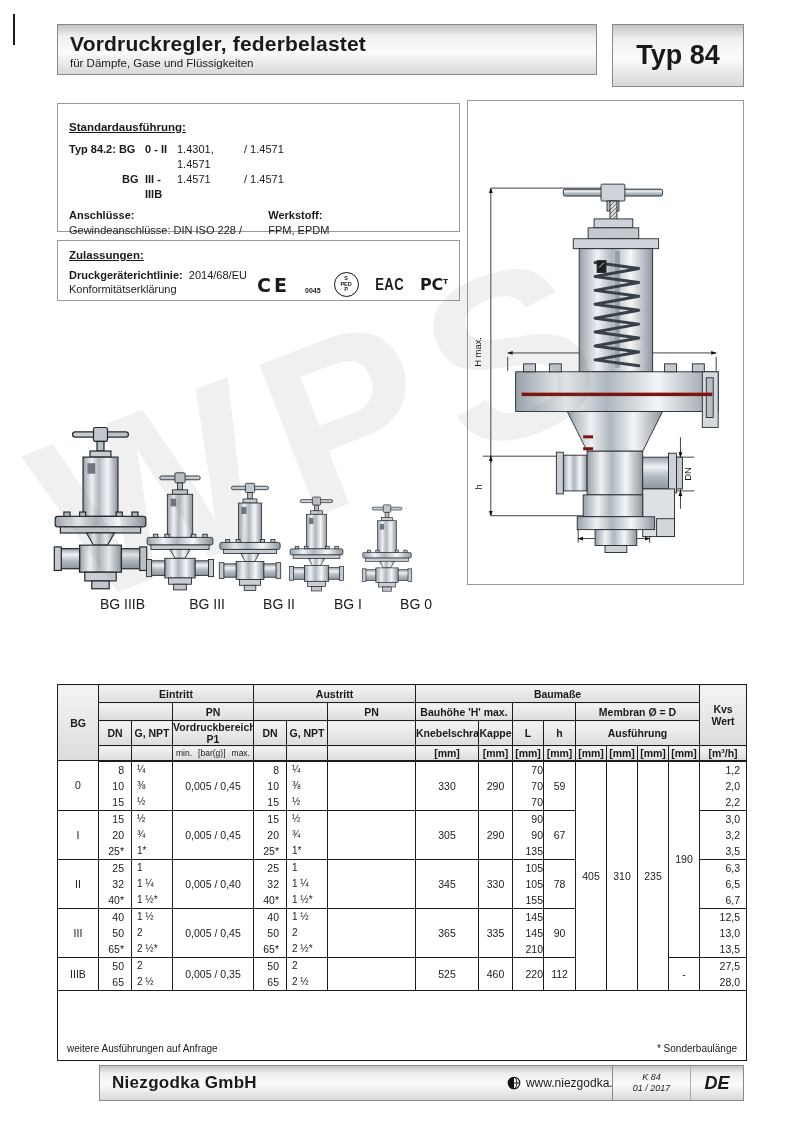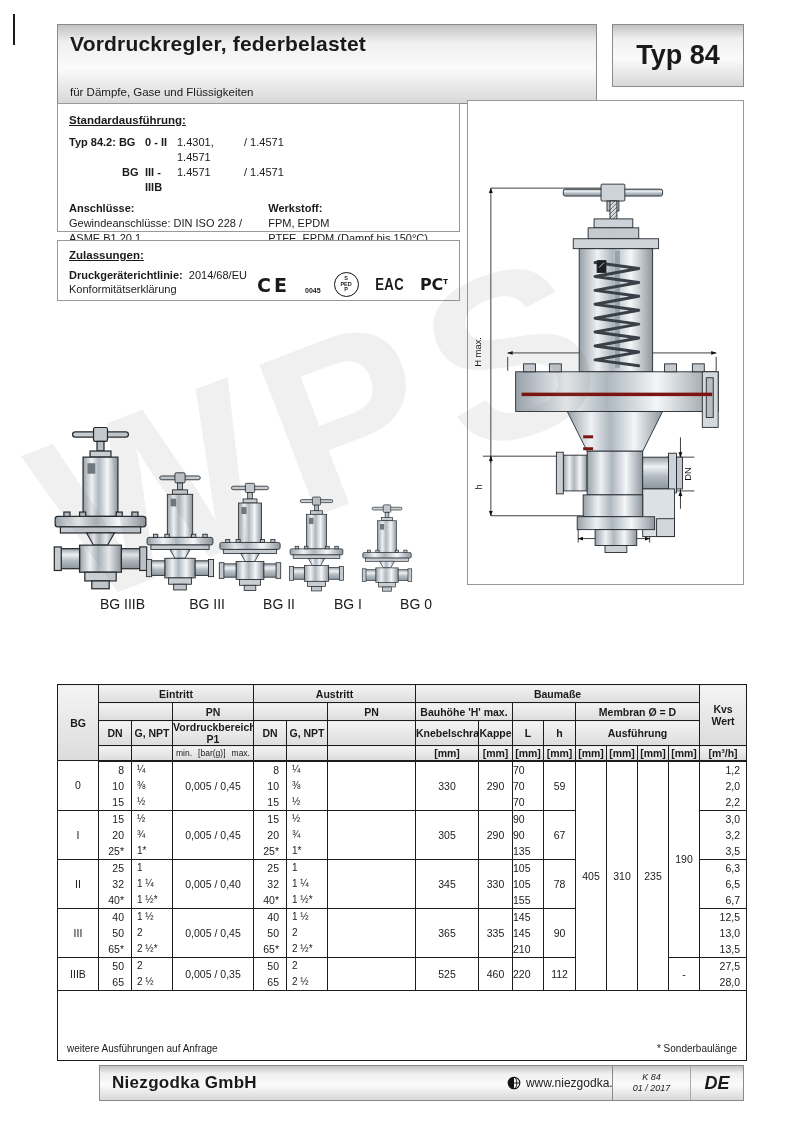--- a/index.html
+++ b/index.html
@@ -9,30 +9,30 @@
   
   .watermark { position:absolute; left:30px; top:290px; font-size:235px; font-weight:bold;
     color:rgba(110,110,110,0.10); transform:rotate(-21deg); letter-spacing:18px; z-index:5;
     pointer-events:none; white-space:nowrap; }
 
   .scan-mark { position:absolute; left:13px; top:14px; width:2px; height:31px; background:#1a1a1a; }
 
   
   .gbox { position:absolute; border:1px solid #8a8a8a;
     background:linear-gradient(180deg,#c2c2c2 0%,#efefef 22%,#fbfbfb 55%,#d8d8d8 100%); }
-  .hdr-left { left:57px; top:24px; width:540px; height:80px; padding:7px 12px 5px 12px;
+  .hdr-left { left:57px; top:24px; width:540px; height:51px; padding:7px 12px 5px 12px;
     display:flex; flex-direction:column; justify-content:space-between; }
   .hdr-title { font-size:21px; font-weight:bold; letter-spacing:.2px; }
   .hdr-sub { font-size:11.5px; }
   .hdr-right { left:612px; top:24px; width:132px; height:63px; display:flex; align-items:center; justify-content:center; }
   .hdr-type { font-size:27px; font-weight:bold; }
 
   
   .sbox { position:absolute; border:1px solid #999; background:#fff; }
-  .std-box { left:57px; top:103px; width:403px; height:129px; padding:9px 11px; font-size:11px; line-height:15px; }
+  .std-box { left:57px; top:103px; width:403px; height:129px; padding:16px 11px; font-size:11px; line-height:15px; }
   .zul-box { left:57px; top:240px; width:403px; height:61px; padding:8px 11px; font-size:11px; }
   .sec-head { font-weight:bold; text-decoration:underline; font-size:11.5px; margin-bottom:7px; }
   .b { font-weight:bold; }
   .wrow span { display:inline-block; vertical-align:top; }
   .w1 { width:108px; } .w2 { width:68px; } .wc1 { width:76px; } .wc2 { width:32px; } .wc3 { width:67px; }
   .indent { padding-left:53px; }
   .two-col { display:flex; margin-top:6px; }
   .col-l { width:219px; }
   .marks { display:flex; align-items:center; gap:13px; margin-top:4px; }
   .ce-wrap { display:flex; align-items:flex-end; gap:15px; }
@@ -61,21 +61,21 @@
   tr.h4 th { height:15px; border-bottom:2px solid #1c1c1c; }
   th.small { font-size:8.5px; font-weight:normal; }
   th.kneb-h { font-size:8.6px; }
   th.gn-h { font-size:9.5px; }
   .minmax { display:flex; justify-content:space-between; padding:0 3px; font-size:8.5px; font-weight:normal; }
   td.c-bg { text-align:center; }
   td.c-dn { text-align:right; padding-right:7px; }
   td.c-g { text-align:left; padding-left:5px; font-size:10px; }
   td.c-p1 { text-align:center; }
   td.c-mid { text-align:center; }
-  td.c-l { text-align:left;margin-top:22px; }
+  td.c-l { text-align:right;margin-top:22px; }
   td.c-mem { text-align:center; }
   td.c-kvs { text-align:right; padding-right:6px; }
   .ln { height:16px; line-height:16px; }
   td.tail { height:70px; vertical-align:bottom; border:1px solid #1c1c1c; }
   .tail-inner { display:flex; justify-content:space-between; padding:0 9px 6px 9px; font-size:10px; }
 
   
   .ftr-left { left:57px; top:1065px; width:540px; height:36px; display:flex; align-items:center; justify-content:space-between; padding:0 12px;margin-left:42px; }
   .company { font-size:17px; font-weight:bold; letter-spacing:.3px; }
   .web { display:flex; align-items:center; gap:5px; font-size:12px; }

